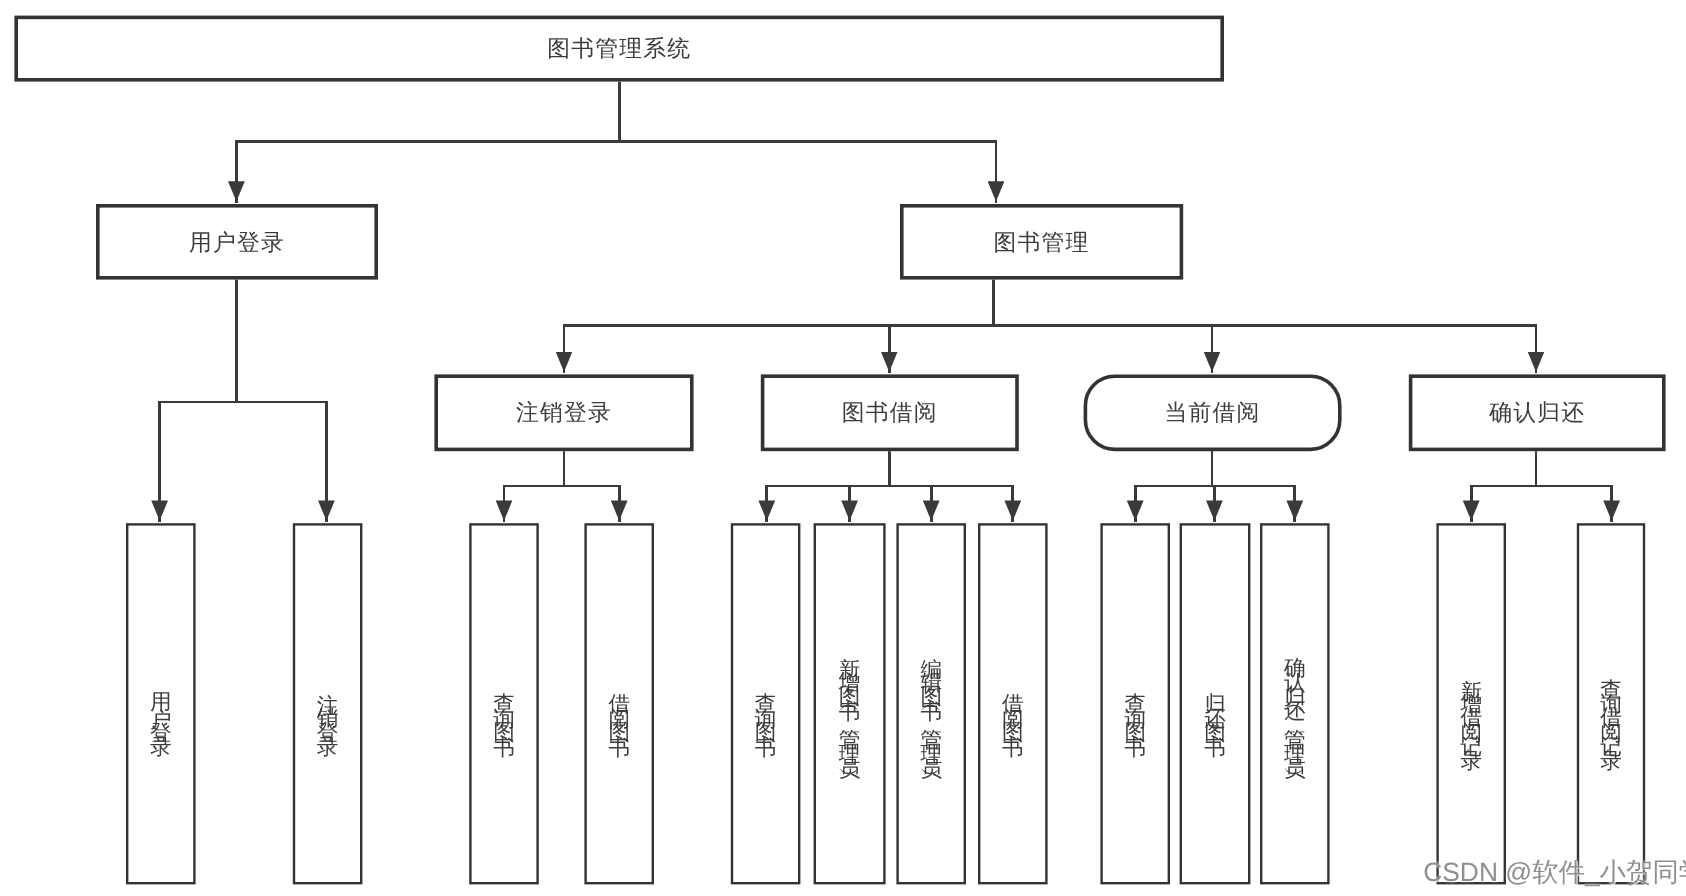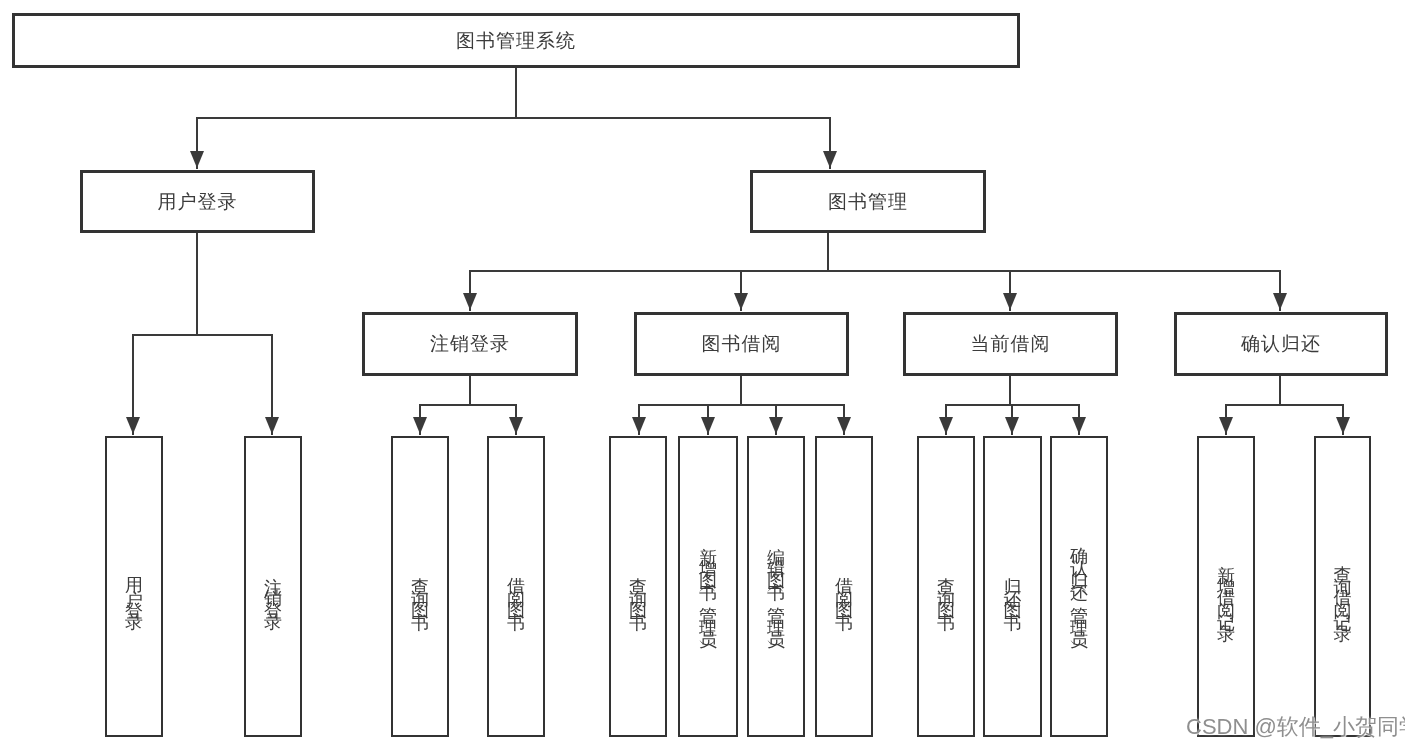--- a/index.html
+++ b/index.html
@@ -44,21 +44,21 @@
     letter-spacing: 12px;
     line-height: 1;
   }
   
   .root  { left: 12px;  top: 13px;  width: 1008px; height: 55px; }
   .l2-a  { left: 80px;  top: 170px; width: 235px;  height: 63px; }
   .l2-b  { left: 710px; top: 170px; width: 236px;  height: 63px; margin-left: 40px; }
   .l3    { top: 312px;  height: 64px; }
   .l3-a  { left: 362px;  width: 216px; }
   .l3-b  { left: 634px;  width: 215px; }
-  .l3-c  { left: 903px;  width: 215px; }
+  .l3-c  { left: 903px;  width: 215px; border-radius: 26px; }
   .l3-d  { left: 1174px; width: 214px; }
   .leaf  { top: 436px; height: 301px; width: 58px; }
   .lf-1  { left: 105px; }
   .lf-2  { left: 244px; }
   .lf-3  { left: 391px; }
   .lf-4  { left: 487px; }
   .lf-5  { left: 609px; }
   .lf-6  { left: 678px; width: 60px; }
   .lf-7  { left: 747px; }
   .lf-8  { left: 815px; }

